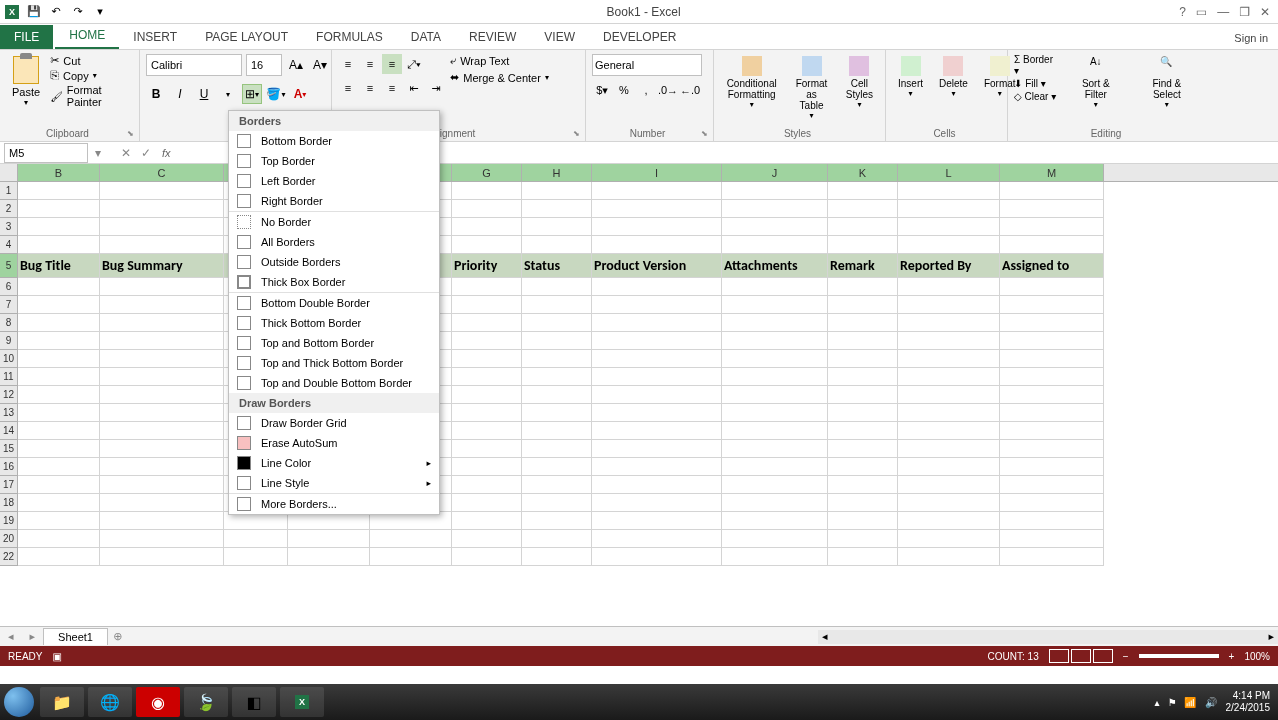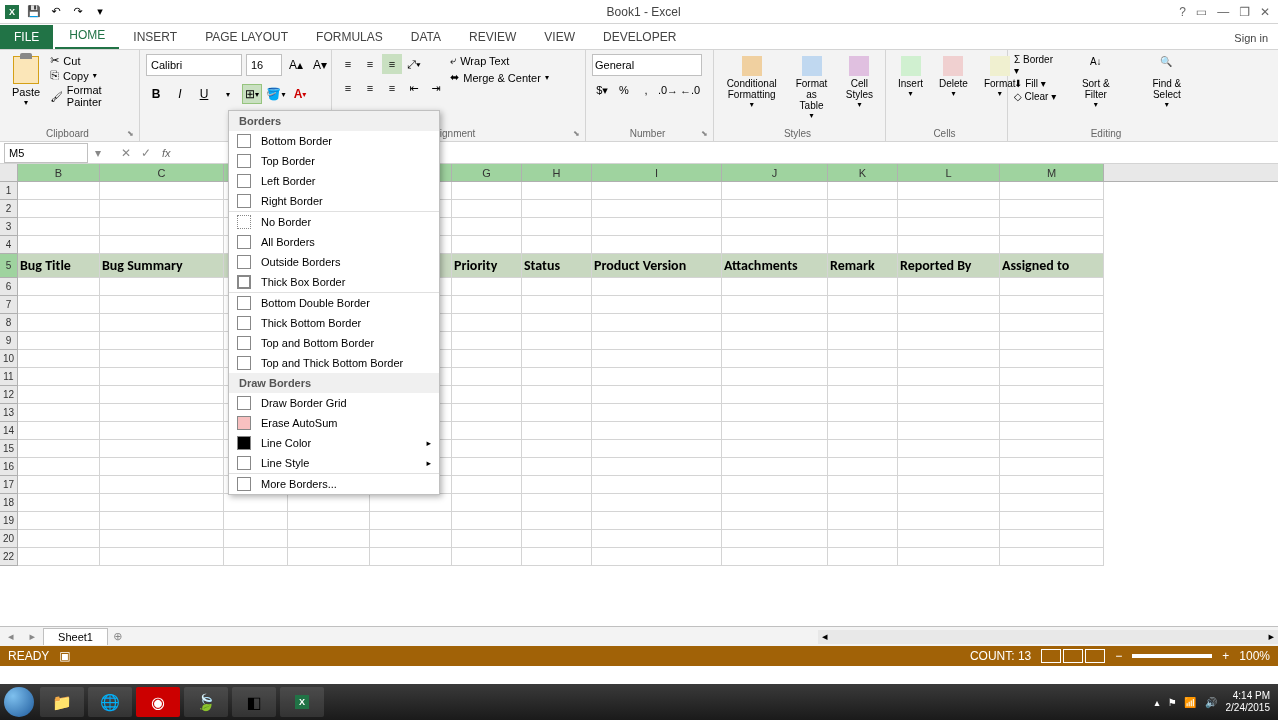--- a/index.html
+++ b/index.html
@@ -84,21 +84,21 @@
 
 
 .sheet-tabs { height: 20px; background: #f3f3f3; display: flex; align-items: center; border-top: 1px solid #c0c0c0; font-size: 11px; }
 .sheet-nav { padding: 0 8px; color: #888; }
 .sheet-tab { padding: 2px 14px; background: #fff; border: 1px solid #c0c0c0; border-bottom: none; }
 .add-sheet { width: 20px; text-align: center; color: #888; cursor: pointer; }
 .hscroll { margin-left: auto; width: 460px; height: 14px; background: #e8e8e8; display: flex; align-items: center; }
 .hscroll-track { flex: 1; background: #e8e8e8; }
 
 
-.status-bar { height: 20px; background: #a16207; color: #fff; display: flex; align-items: center; font-size: 12px; padding: 8px 8px; }
+.status-bar { height: 20px; background: #7f1d1d; color: #fff; display: flex; align-items: center; font-size: 10px; padding: 8px 8px; }
 .status-left { display: flex; gap: 10px; }
 .status-right { margin-left: auto; display: flex; gap: 10px; align-items: center; }
 .view-btns { display: flex; gap: 2px; }
 .view-btn { width: 20px; height: 14px; border: 1px solid #fff; }
 .zoom-slider { width: 80px; height: 4px; background: #fff; position: relative; }
 
 
 .taskbar { position: absolute; bottom: 0; left: 0; right: 0; height: 36px; background: linear-gradient(#3a3a3a, #1a1a1a); display: flex; align-items: center; }
 .start-btn { width: 38px; height: 36px; display: flex; align-items: center; justify-content: center; }
 .start-orb { width: 30px; height: 30px; border-radius: 50%; background: radial-gradient(circle at 30% 30%, #7ec0ee, #1e5a9c); }
@@ -705,20 +705,24 @@
       <span>Thick Bottom Border</span>
     </div>
   <div class="dd-item">
       <div class="dd-icon"></div>
       <span>Top and Bottom Border</span>
     </div>
   <div class="dd-item">
       <div class="dd-icon"></div>
       <span>Top and Thick Bottom Border</span>
     </div>
+  <div class="dd-item">
+      <div class="dd-icon"></div>
+      <span>Top and Double Bottom Border</span>
+    </div>
   <div class="dd-header">Draw Borders</div>
   <div class="dd-item">
       <div class="dd-icon"></div>
       <span>Draw Border Grid</span>
     </div>
   <div class="dd-item">
       <div class="dd-icon" style="background:#f8c0c0"></div>
       <span>Erase AutoSum</span>
     </div>
   <div class="dd-item arrow">

